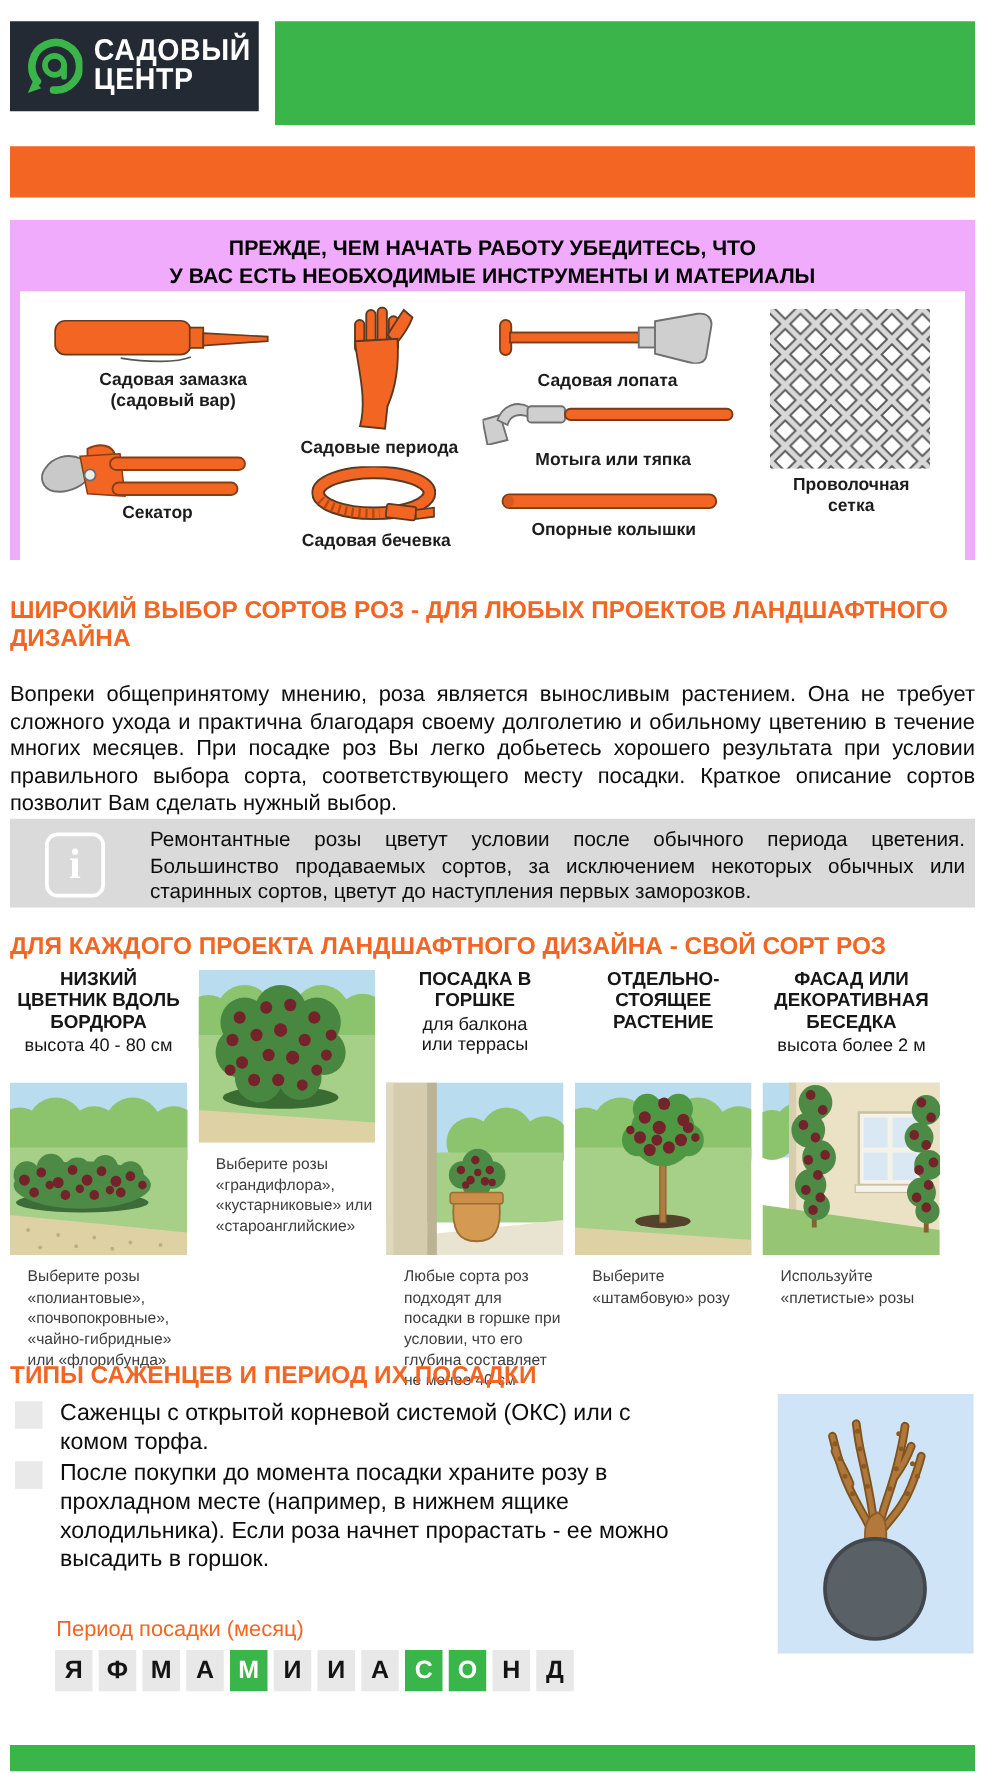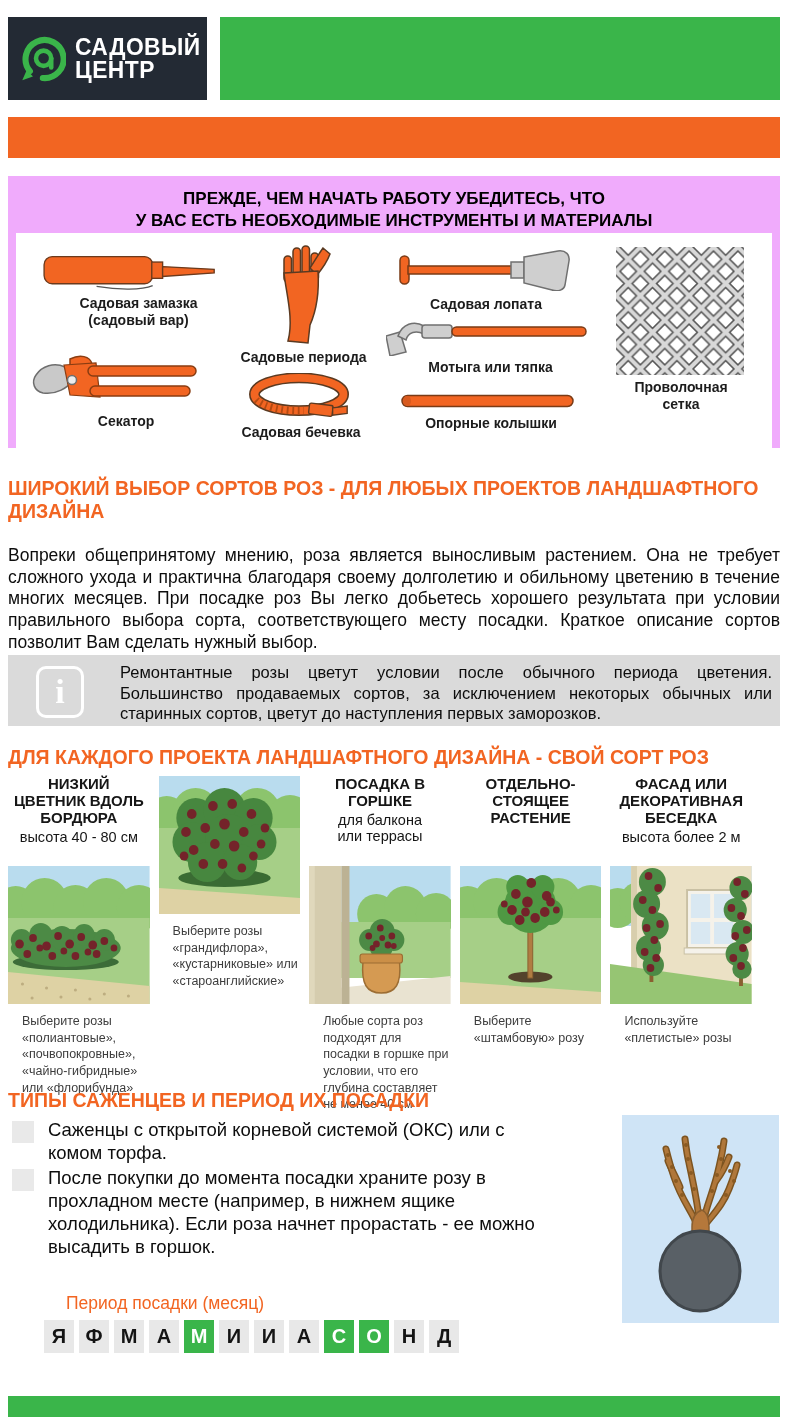--- a/index.html
+++ b/index.html
@@ -1,33 +1,33 @@
 <!DOCTYPE html>
 <html><head>
 <meta charset="utf-8">
 <title>Садовый центр — розы</title>
 <style>
   html,body{margin:0;padding:0;background:#fff;}
   body{font-family:"Liberation Sans",sans-serif;color:#111;}
   .page{position:relative;width:788px;height:1418px;background:#fff;overflow:hidden;}
 
   
-  .logo-box{position:absolute;left:8px;top:17px;width:199px;height:83px;background:#232a34;display:flex;align-items:center;padding-left:12px;box-sizing:border-box;gap:9px;}
+  .logo-box{position:absolute;left:8px;top:17px;width:199px;height:72px;background:#232a34;display:flex;align-items:center;padding-left:12px;box-sizing:border-box;gap:9px;}
   .logo-text{color:#fff;font-weight:bold;font-size:24px;line-height:0.95;letter-spacing:.5px;transform:scaleX(.95);transform-origin:left center;}
   .green-bar{position:absolute;left:220px;top:17px;width:560px;height:83px;background:#3ab54a;}
   .orange-bar{position:absolute;left:8px;top:117px;width:772px;height:41px;background:#f26522;}
 
   
   .tools-box{position:absolute;left:8px;top:176px;width:772px;height:272px;background:#f0abfc;}
   .tools-title{padding-top:12px;text-align:center;font-weight:bold;font-size:17px;line-height:1.3;color:#000;}
   .tools-inner{position:absolute;left:8px;top:57px;width:756px;height:216px;background:#fff;}
   .tool-icon{position:absolute;}
   .tool-label{position:absolute;text-align:center;font-weight:bold;font-size:14px;line-height:1.2;color:#1c1c1c;white-space:pre-line;}
   .i-putty{left:22px;top:20px;}   .l-putty{left:10px;top:62px;width:225px;}
-  .i-pruner{left:12px;top:120px;} .l-pruner{left:10px;top:180px;width:200px;}
+  .i-pruner{left:12px;top:120px;} .l-pruner{left:10px;top:168px;width:200px;}
   .i-gloves{left:258px;top:12px;} .l-gloves{left:195px;top:116px;width:185px;}
   .i-twine{left:233px;top:140px;} .l-twine{left:195px;top:191px;width:180px;}
   .i-shovel{left:382px;top:16px;} .l-shovel{left:395px;top:63px;width:150px;}
   .i-hoe{left:370px;top:85px;}    .l-hoe{left:392px;top:126px;width:165px;}
   .i-stake{left:384px;top:161px;} .l-stake{left:390px;top:182px;width:170px;}
   .i-mesh{left:600px;top:14px;}   .l-mesh{left:590px;top:146px;width:150px;}
 
   
   .orange-h{position:absolute;left:8px;width:772px;color:#f26522;font-weight:bold;font-size:19.5px;line-height:1.2;}
   .h-variety{top:477px;}
@@ -47,21 +47,21 @@
   .col-img{height:138px;}
   .col-img svg{display:block;width:100%;height:100%;}
   .col-caption{margin-top:9px;font-size:12.5px;line-height:1.33;color:#3d3d3d;margin-left:14px;}
 
   
   .h-seedlings{top:1089px;}
   .bullets{position:absolute;left:8px;top:1118px;width:545px;}
   .bullet{position:relative;margin-bottom:1px;}
   .bullet-sq{position:absolute;left:4px;top:3px;width:22px;height:22px;background:#e9e9e9;}
   .bullet-text{margin-left:40px;font-size:18.5px;line-height:1.26;color:#0d0d0d;}
-  .period-label{position:absolute;left:45px;top:1293px;color:#f26522;font-size:17.5px;margin-left:21px;}
+  .period-label{position:absolute;left:45px;top:1293px;color:#f26522;font-size:17.5px;}
   .months{position:absolute;left:44px;top:1320px;display:flex;gap:5px;}
   .month{width:30px;height:33px;background:#e8e8e8;display:flex;align-items:center;justify-content:center;font-weight:bold;font-size:20px;color:#141414;}
   .month.active{background:#3ab54a;color:#fff;}
 
   .rose-img{position:absolute;left:622px;top:1115px;width:157px;height:208px;}
   .rose-img svg{display:block;width:100%;height:100%;}
 
   .footer-bar{position:absolute;left:8px;top:1396px;width:772px;height:21px;background:#3ab54a;}
 </style>
 </head>

